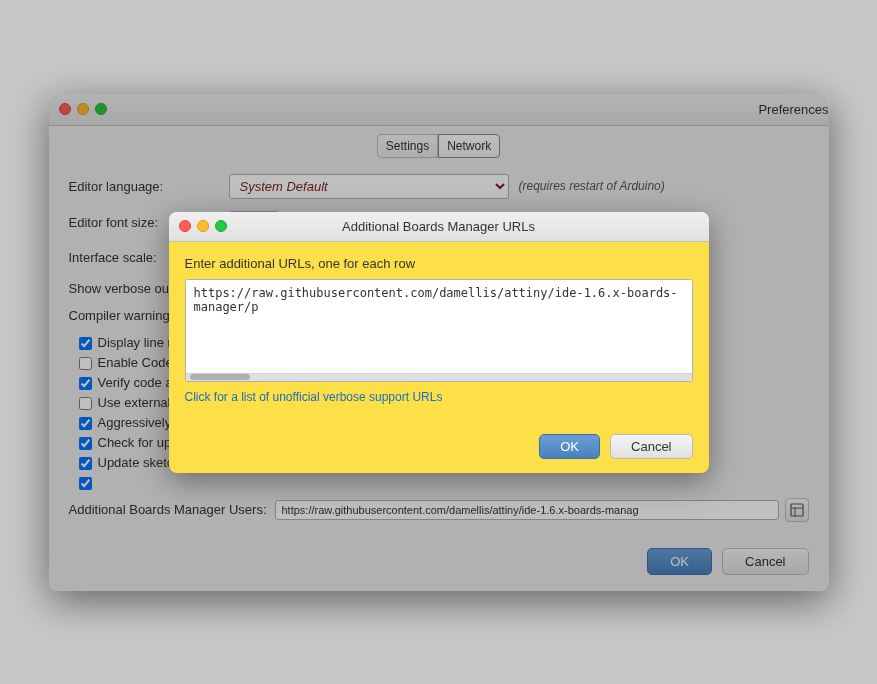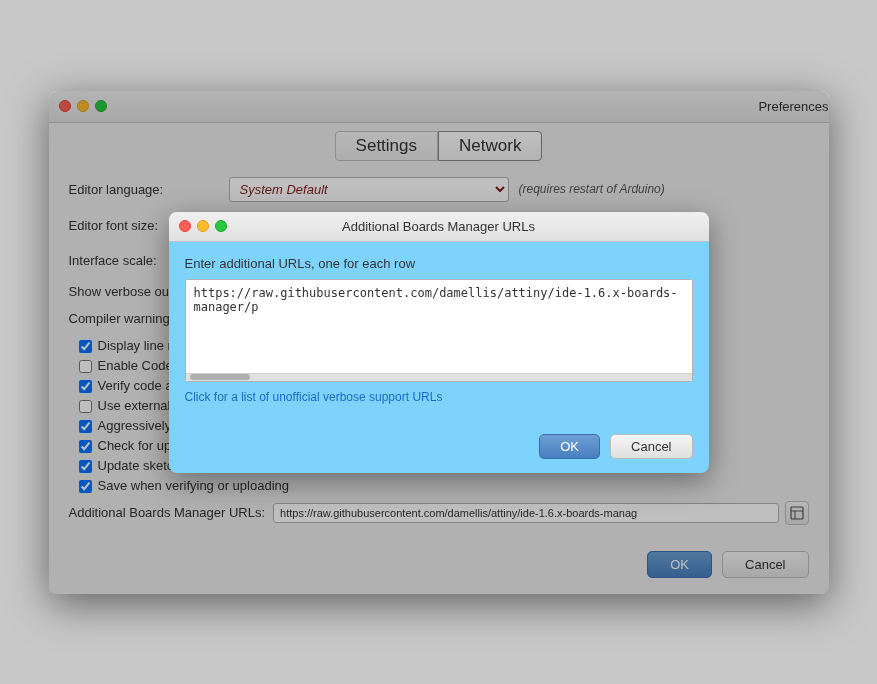--- a/index.html
+++ b/index.html
@@ -58,22 +58,22 @@
     }
 
     .tabs {
       display: flex;
       justify-content: center;
       padding: 8px 0 0;
       background: #ececec;
     }
 
     .tab {
-      padding: 4px 20px;
-      font-size: 17px;
+      padding: 4px 8px;
+      font-size: 12px;
       border: 1px solid #bbb;
       background: linear-gradient(to bottom, #f5f5f5, #e8e8e8);
       cursor: pointer;
       color: #333;
     }
 
     .tab:first-child {
       border-radius: 4px 0 0 4px;
     }
 
@@ -287,21 +287,21 @@
       position: absolute;
       top: 0; left: 0; right: 0; bottom: 0;
       background: rgba(0,0,0,0.25);
       display: flex;
       align-items: center;
       justify-content: center;
       z-index: 10;
     }
 
     .modal {
-      background: #7dd3fc;
+      background: #fde047;
       border-radius: 8px;
       width: 540px;
       box-shadow: 0 8px 30px rgba(0,0,0,0.4);
       overflow: hidden;
     }
 
     .modal-titlebar {
       background: linear-gradient(to bottom, #f0f0f0, #e0e0e0);
       height: 30px;
       display: flex;
@@ -513,26 +513,25 @@
       <div class="checkbox-row">
         <input type="checkbox" checked="" style="">
         <span class="checkbox-label">Check for updates on startup</span>
       </div>
       <div class="checkbox-row">
         <input type="checkbox" checked="" style="">
         <span class="checkbox-label">Update sketch files to new extension on save (.pde -&gt; .ino)</span>
       </div>
       <div class="checkbox-row">
         <input type="checkbox" checked="" style="">
-        <span class="checkbox-label">Save when verifying or uploading</span>
       </div>
     </div>
 
     <div class="url-row">
-      <span style="font-size:13px;color:#333;min-width:auto;margin-right:8px;">Additional Boards Manager URLs:</span>
+      <span style="font-size:13px;color:#333;min-width:auto;margin-right:8px;">Additional Boards Manager Users:</span>
       <input type="text" class="url-input" value="https://raw.githubusercontent.com/damellis/attiny/ide-1.6.x-boards-manag" style="">
       <button class="icon-btn">
         <svg width="14" height="14" viewBox="0 0 14 14">
           <rect x="1" y="1" width="12" height="12" rx="1" fill="none" stroke="#555" stroke-width="1.2"></rect>
           <line x1="1" y1="5" x2="13" y2="5" stroke="#555" stroke-width="1"></line>
           <line x1="5" y1="5" x2="5" y2="13" stroke="#555" stroke-width="1"></line>
         </svg>
       </button>
     </div>
 

